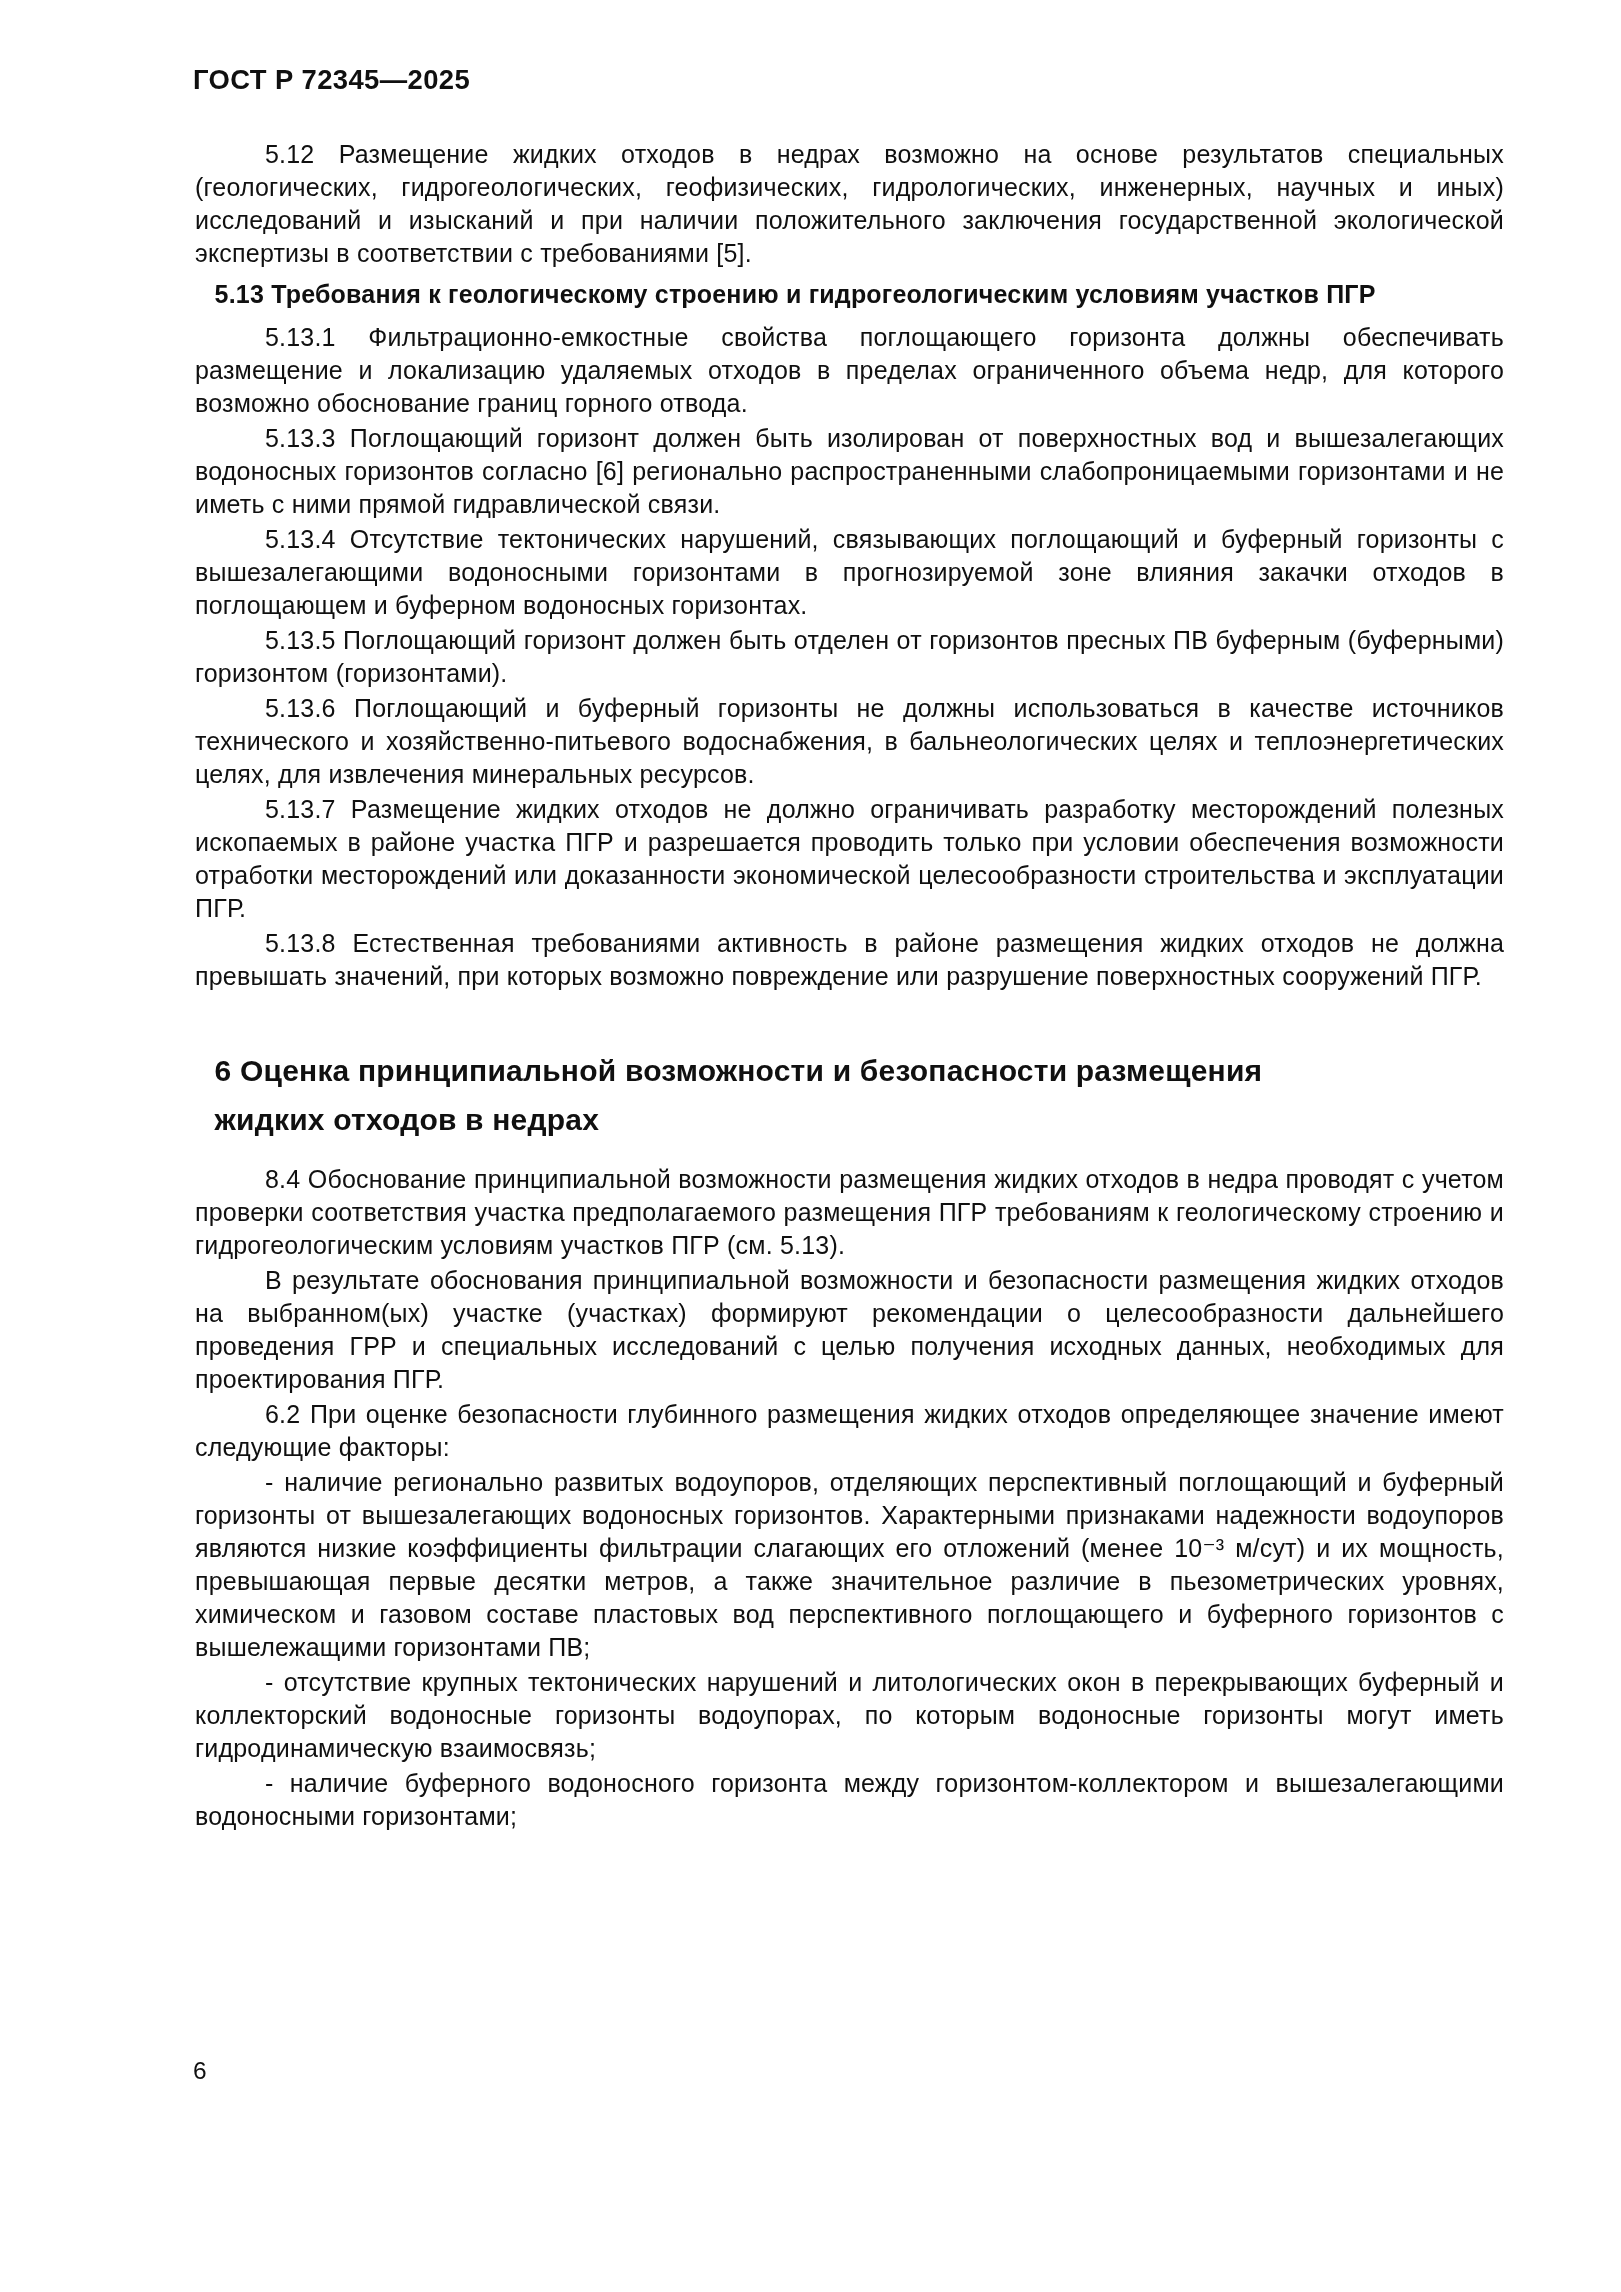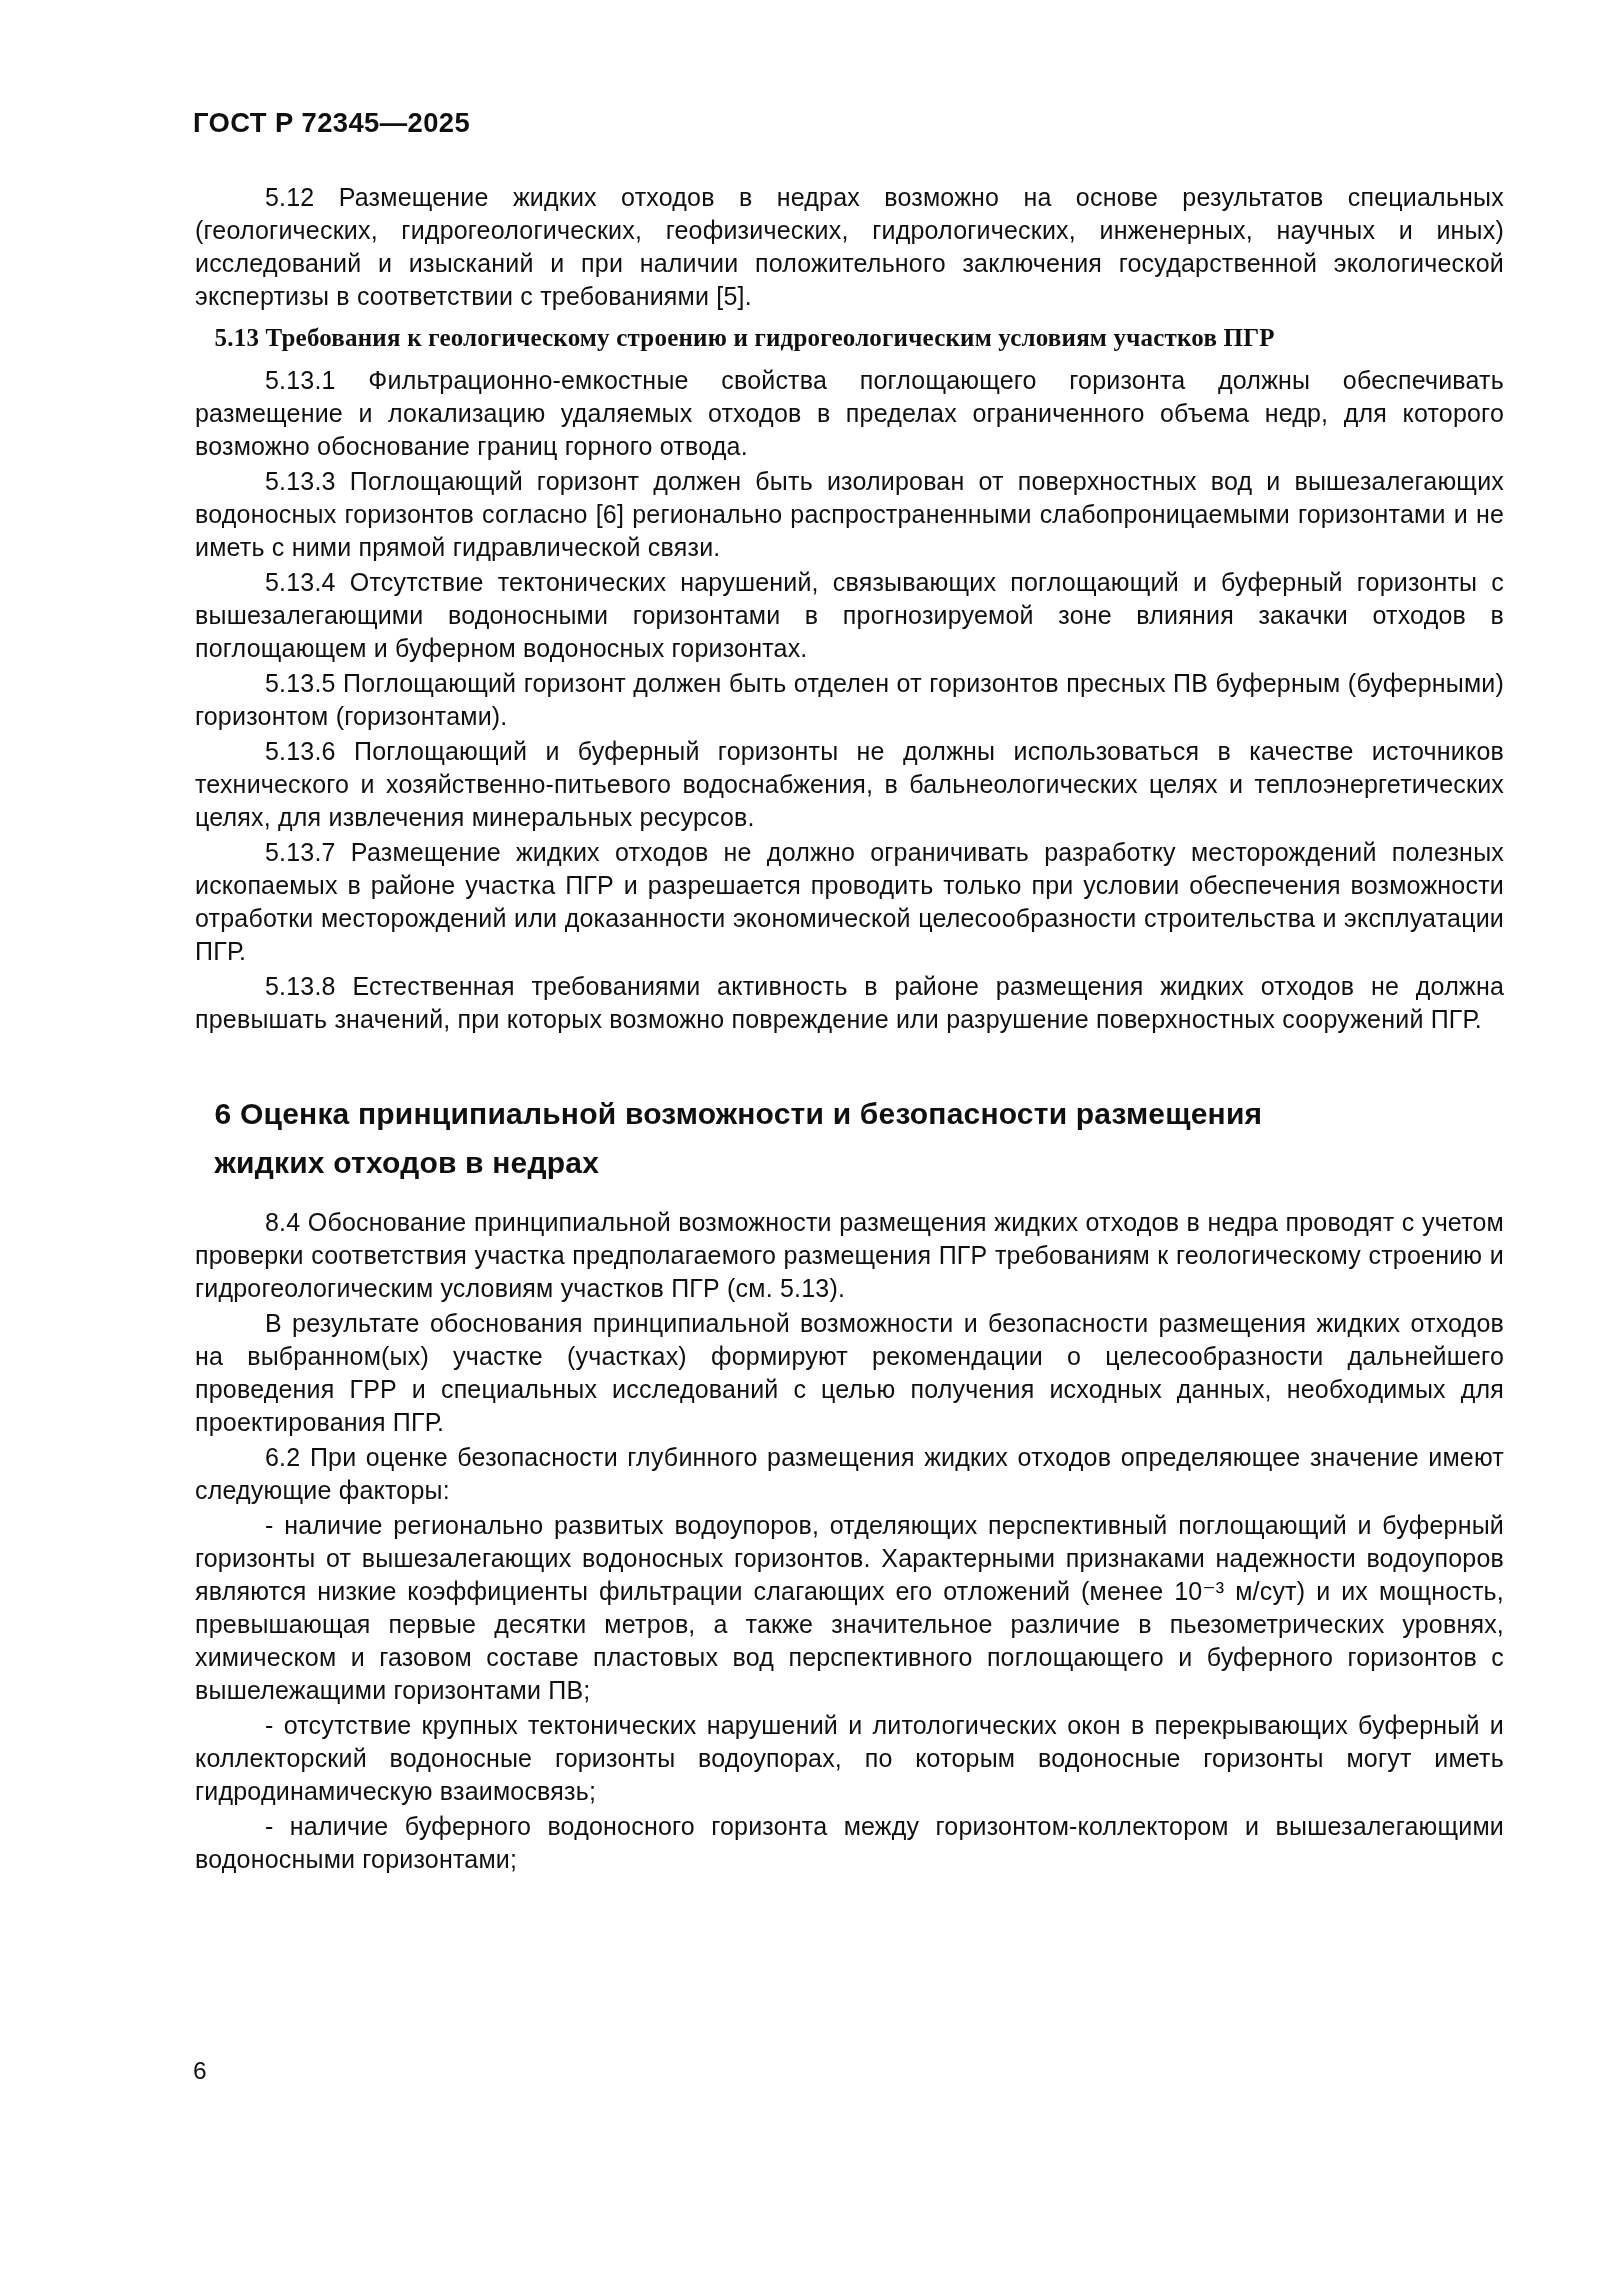--- a/index.html
+++ b/index.html
@@ -15,21 +15,21 @@
     color: #101010;
     overflow: hidden;
   }
   .content {
     position: absolute;
     left: 193px;
     top: 0;
     width: 1313px;
   }
   .doc-header {
-    margin-top: 107px;
+    margin-top: 64px;
     margin-bottom: 43px;
     font-size: 27.4px;
     font-weight: bold;
     line-height: 31px;
     letter-spacing: 0.4px;
   }
   .para {
     margin: 2px;
     font-size: 25px;
     line-height: 33px;
@@ -39,21 +39,20 @@
   }
   .h-sub {
     margin: 7.8px 0 9.8px 0;
     padding-left: 21.6px;
     max-width: 1176px;
     font-size: 25px;
     font-weight: bold;
     line-height: 33px;
     text-align: left;
     letter-spacing: 0.2px;
-    font-family: Liberation Serif, serif;
   }
   .h-main {
     margin: 53px 0 19.6px 0;
     padding-left: 21.6px;
     max-width: 1127px;
     font-size: 30px;
     font-weight: bold;
     line-height: 49px;
     text-align: left;
     letter-spacing: 0.2px;

